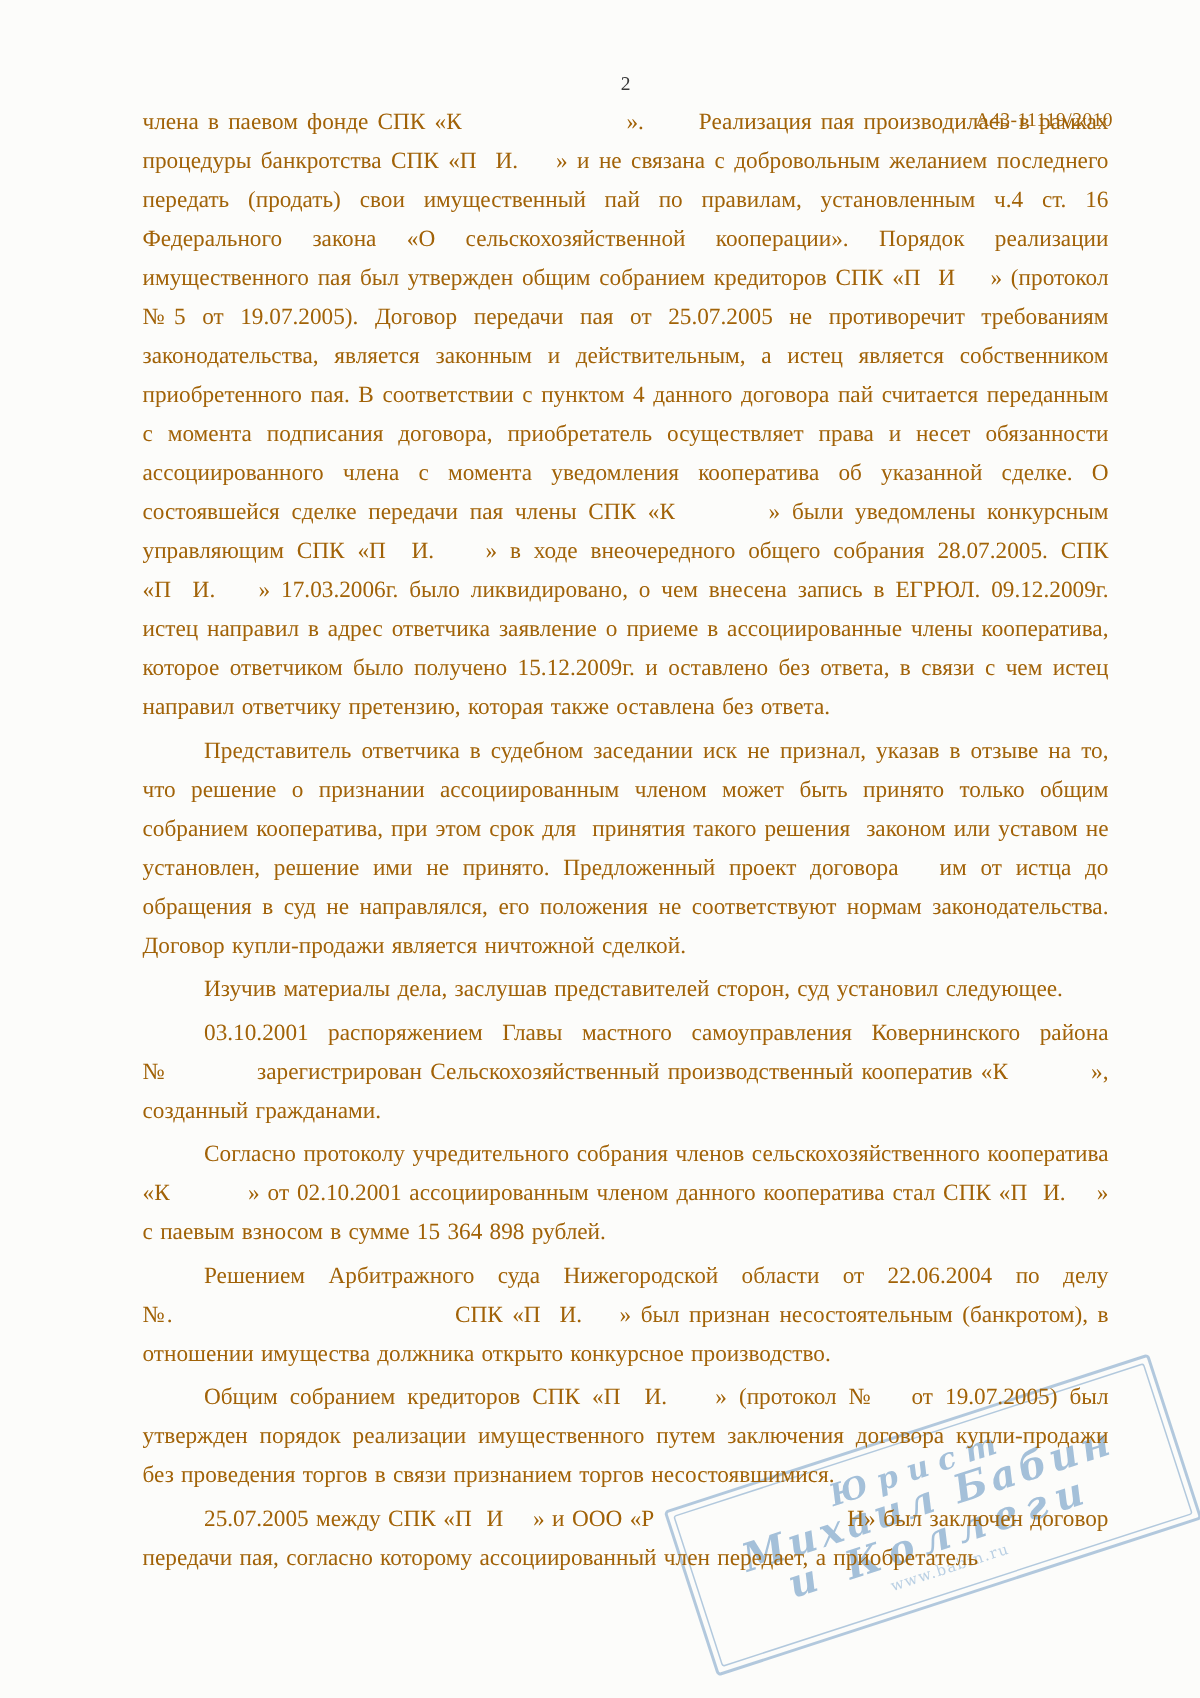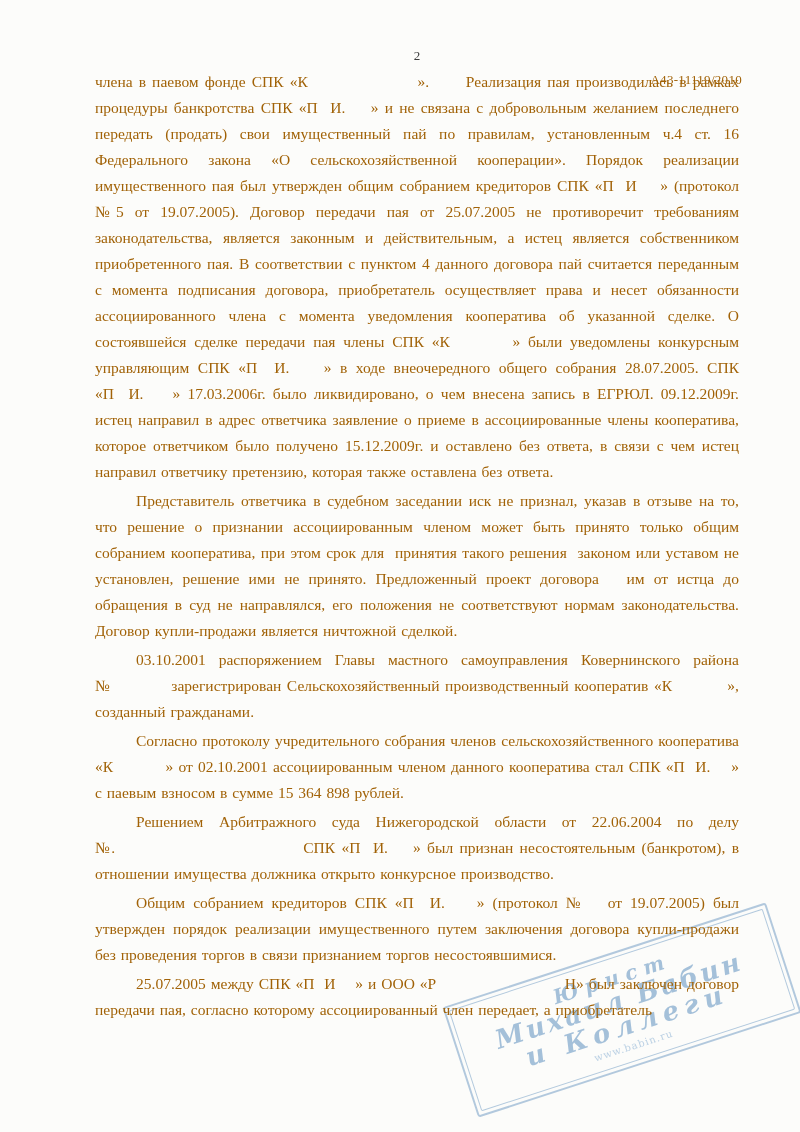--- a/index.html
+++ b/index.html
@@ -103,20 +103,21 @@
 <div class="page">
 
   <div class="header">
     <span class="pagenum">2</span>
     <span class="casenum">А43-11119/2010</span>
   </div>
 
   <div class="content" id="paragraphs">
       <p class="para">члена в паевом фонде СПК «К&nbsp;&nbsp;&nbsp;&nbsp;&nbsp;&nbsp;&nbsp;&nbsp;&nbsp;&nbsp;&nbsp;&nbsp;&nbsp;&nbsp;&nbsp;&nbsp;&nbsp;&nbsp;».&nbsp;&nbsp;&nbsp;&nbsp;&nbsp; Реализация пая производилась в рамках процедуры банкротства СПК «П&nbsp;&nbsp;И.&nbsp;&nbsp;&nbsp;&nbsp;» и не связана с добровольным желанием последнего передать (продать) свои имущественный пай по правилам, установленным ч.4 ст. 16 Федерального закона «О сельскохозяйственной кооперации». Порядок реализации имущественного пая был утвержден общим собранием кредиторов СПК «П&nbsp;&nbsp;И&nbsp;&nbsp;&nbsp;&nbsp;» (протокол №5 от 19.07.2005). Договор передачи пая от 25.07.2005 не противоречит требованиям законодательства, является законным и действительным, а истец является собственником приобретенного пая. В соответствии с пунктом 4 данного договора пай считается переданным с момента подписания договора, приобретатель осуществляет права и несет обязанности ассоциированного члена с момента уведомления кооператива об указанной сделке. О состоявшейся сделке передачи пая члены СПК «К&nbsp;&nbsp;&nbsp;&nbsp;&nbsp;&nbsp;&nbsp;&nbsp;» были уведомлены конкурсным управляющим СПК «П&nbsp;&nbsp;И.&nbsp;&nbsp;&nbsp;&nbsp;» в ходе внеочередного общего собрания 28.07.2005. СПК «П&nbsp;&nbsp;И.&nbsp;&nbsp;&nbsp;&nbsp;» 17.03.2006г. было ликвидировано, о чем внесена запись в ЕГРЮЛ. 09.12.2009г. истец направил в адрес ответчика заявление о приеме в ассоциированные члены кооператива, которое ответчиком было получено 15.12.2009г. и оставлено без ответа, в связи с чем истец направил ответчику претензию, которая также оставлена без ответа.</p>
       <p class="para indent">Представитель ответчика в судебном заседании иск не признал, указав в отзыве на то, что решение о признании ассоциированным членом может быть принято только общим собранием кооператива, при этом срок для&nbsp; принятия такого решения&nbsp; законом или уставом не установлен, решение ими не принято. Предложенный проект договора&nbsp;&nbsp; им от истца до обращения в суд не направлялся, его положения не соответствуют нормам законодательства. Договор купли-продажи является ничтожной сделкой.</p>
+      <p class="para indent">Изучив материалы дела, заслушав представителей сторон, суд установил следующее.</p>
       <p class="para indent">03.10.2001 распоряжением Главы мастного самоуправления Ковернинского района №&nbsp;&nbsp;&nbsp;&nbsp;&nbsp;&nbsp;&nbsp;&nbsp;&nbsp;&nbsp; зарегистрирован Сельскохозяйственный производственный кооператив «К&nbsp;&nbsp;&nbsp;&nbsp;&nbsp;&nbsp;&nbsp;&nbsp;&nbsp;&nbsp;», созданный гражданами.</p>
       <p class="para indent">Согласно протоколу учредительного собрания членов сельскохозяйственного кооператива «К&nbsp;&nbsp;&nbsp;&nbsp;&nbsp;&nbsp;&nbsp;&nbsp;&nbsp;&nbsp;» от 02.10.2001 ассоциированным членом данного кооператива стал СПК «П&nbsp;&nbsp;И.&nbsp;&nbsp;&nbsp;&nbsp;» с паевым взносом в сумме 15 364 898 рублей.</p>
       <p class="para indent">Решением Арбитражного суда Нижегородской области от 22.06.2004 по делу №.&nbsp;&nbsp;&nbsp;&nbsp;&nbsp;&nbsp;&nbsp;&nbsp;&nbsp;&nbsp;&nbsp;&nbsp;&nbsp;&nbsp;&nbsp;&nbsp;&nbsp;&nbsp;&nbsp;&nbsp;&nbsp;&nbsp;&nbsp;&nbsp;&nbsp;&nbsp;&nbsp;&nbsp;&nbsp; СПК «П&nbsp;&nbsp;И.&nbsp;&nbsp;&nbsp;&nbsp;» был признан несостоятельным (банкротом), в отношении имущества должника открыто конкурсное производство.</p>
       <p class="para indent">Общим собранием кредиторов СПК «П&nbsp;&nbsp;И.&nbsp;&nbsp;&nbsp;&nbsp;» (протокол №&nbsp;&nbsp; от 19.07.2005) был утвержден порядок реализации имущественного путем заключения договора купли-продажи без проведения торгов в связи признанием торгов несостоявшимися.</p>
       <p class="para indent">25.07.2005 между СПК «П&nbsp;&nbsp;И&nbsp;&nbsp;&nbsp;&nbsp;» и ООО «Р&nbsp;&nbsp;&nbsp;&nbsp;&nbsp;&nbsp;&nbsp;&nbsp;&nbsp;&nbsp;&nbsp;&nbsp;&nbsp;&nbsp;&nbsp;&nbsp;&nbsp;&nbsp;&nbsp;&nbsp;&nbsp;&nbsp;&nbsp;&nbsp;&nbsp;&nbsp;Н» был заключен договор передачи пая, согласно которому ассоциированный член передает, а приобретатель</p>
     </div>
 
   <div class="stamp">
     <div class="stamp-inner">
       <div class="stamp-l1">Юрист</div>

